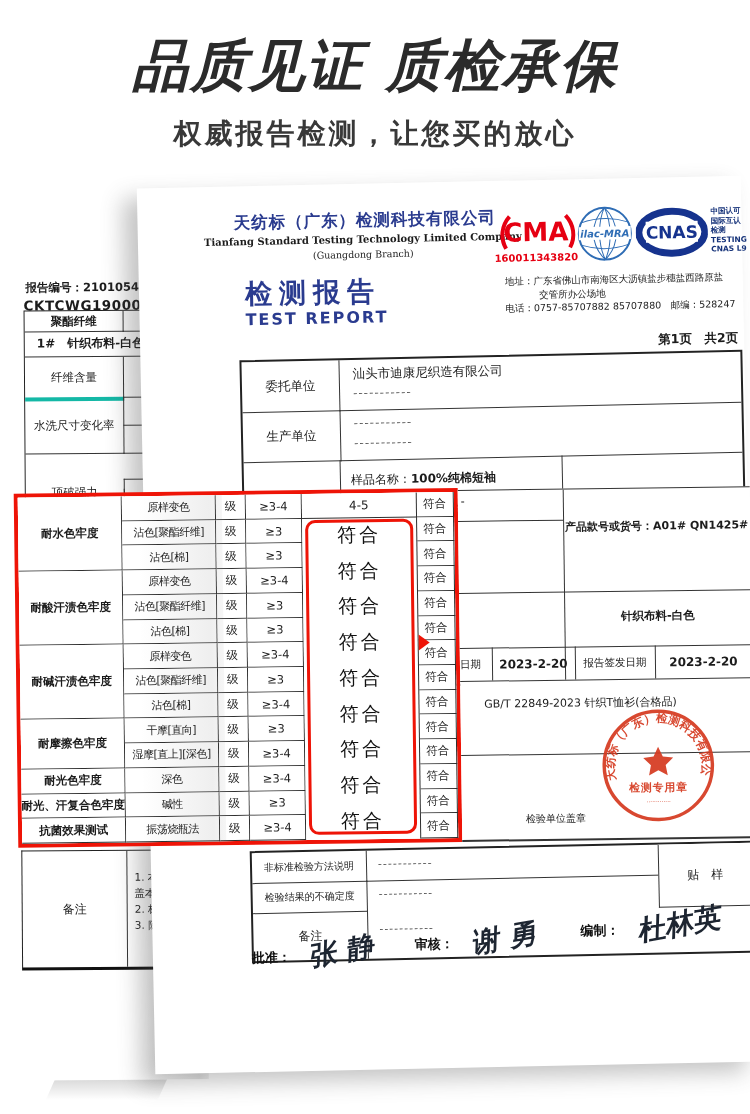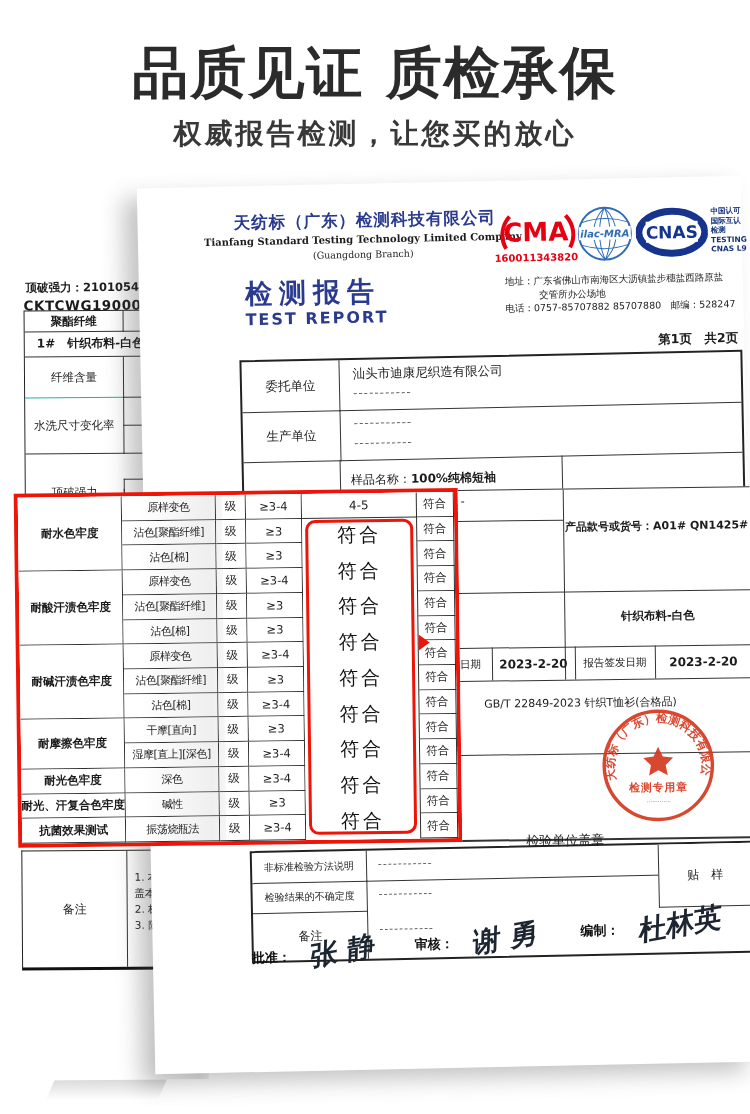--- a/index.html
+++ b/index.html
@@ -35,39 +35,39 @@
   .pass-big{font-family:"DejaVu Serif",serif;font-size:19px;letter-spacing:3px;color:#111;
             text-align:center;}
   .sig{font-size:28px;font-weight:700;color:#1d2531;transform:rotate(-9deg) skewX(-12deg);
        display:inline-block;font-family:"DejaVu Serif",serif;white-space:nowrap;}
   .sig-label{font-size:13px;font-weight:700;color:#111;}
   .shade-right{background:linear-gradient(to right,rgba(90,90,90,0) 0%,rgba(90,90,90,0.18) 85%,rgba(90,90,90,0.10) 100%);}
 </style>
 </head>
 <body>
 
-<div class="abs big-title" style="top:36px;left:0;">品质见证 质检承保</div>
+<div class="abs big-title" style="top:29px;left:0;font-style:italic;">品质见证 质检承保</div>
 <div class="abs sub-title" style="top:115px;left:0;">权威报告检测，让您买的放心</div>
 
 <div class="abs doc left-doc">
   <div class="abs" style="left:28px;top:30px;font-size:11.5px;font-weight:600;">
-    <span>顶破强力：</span><span>210105434</span>
+    <span>报告编号：</span><span>210105434</span>
   </div>
   <div class="abs" style="left:26px;top:47px;font-size:13.5px;font-weight:800;letter-spacing:0.5px;">CKTCWG19000150</div>
 
   <div class="abs ld-table" style="left:26px;top:60px;width:200px;height:194px;">
     <div class="abs" style="left:0;top:0;width:98px;height:20px;border-right:1px solid #333;border-bottom:1px solid #333;">
         <div class="ld-cell" style="width:100%;height:100%;font-weight:600;">聚酯纤维</div>
       </div>
     <div class="abs" style="left:98px;top:0;width:102px;height:20px;border-bottom:1px solid #333;">
         <div class="ld-cell" style="width:100%;height:100%;font-weight:600;">项目描述</div>
       </div>
     <div class="abs" style="left:0;top:20px;width:200px;height:26px;border-bottom:1px solid #333;display:flex;align-items:center;padding-left:12px;box-sizing:border-box;font-size:12px;font-weight:600;">1#　针织布料-白色</div>
 
-    <div class="abs" style="left:0;top:46px;width:98px;height:40px;border-right:1px solid #333;border-bottom:1px solid #14b8a6;">
+    <div class="abs" style="left:0;top:46px;width:98px;height:40px;border-right:1px solid #333;border-bottom:4px solid #14b8a6;">
         <div class="ld-cell" style="width:100%;height:100%;">纤维含量</div>
       </div>
     <div class="abs" style="left:98px;top:46px;width:102px;height:40px;border-bottom:1px solid #333;">
         <div class="ld-cell gray-dash" style="width:100%;height:100%;">---</div>
       </div>
 
     <div class="abs" style="left:0;top:86px;width:98px;height:56px;border-right:1px solid #333;border-bottom:1px solid #333;">
         <div class="ld-cell" style="width:100%;height:100%;">水洗尺寸变化率</div>
       </div>
     <div class="abs" style="left:98px;top:86px;width:102px;height:28px;border-bottom:1px solid #333;">
@@ -302,21 +302,21 @@
 
     <div class="abs" style="left:0;top:157px;width:292px;height:33px;">
       <div class="abs" style="left:0;top:0;width:32px;height:33px;border-right:1px solid #333;display:flex;align-items:center;font-size:10.5px;overflow:hidden;">日期</div>
       <div class="abs" style="left:32px;top:0;width:83px;height:33px;border-right:1px solid #333;display:flex;align-items:center;justify-content:center;font-size:12px;font-weight:600;">2023-2-20</div>
       <div class="abs" style="left:115px;top:0;width:80px;height:33px;border-right:1px solid #333;display:flex;align-items:center;justify-content:center;font-size:10.5px;">报告签发日期</div>
       <div class="abs" style="left:195px;top:0;width:97px;height:33px;display:flex;align-items:center;justify-content:center;font-size:12px;font-weight:600;">2023-2-20</div>
     </div>
     <div class="abs" style="left:0;top:190px;width:292px;border-bottom:1px solid #333;"></div>
     <div class="abs" style="left:0;top:206px;width:240px;text-align:center;font-size:11px;">GB/T 22849-2023 针织T恤衫(合格品)</div>
     <div class="abs" style="left:0;top:264px;width:292px;border-bottom:1px solid #333;"></div>
-    <div class="abs" style="left:64px;top:322px;font-size:13px;margin-top:20px;">检验单位盖章</div>
+    <div class="abs" style="left:64px;top:322px;font-size:10px;">检验单位盖章</div>
 
     <svg class="abs" style="left:138px;top:218px;opacity:0.92;" width="118" height="118" viewBox="0 0 120 120">
       <circle cx="60" cy="60" r="55" fill="none" stroke="#d5391f" stroke-width="3.5"></circle>
       <defs>
         <path id="ringPath" d="M 17,74 A 45,45 0 1 1 103,74" fill="none"></path>
       </defs>
       <text font-size="12" font-weight="bold" fill="#d5391f" textLength="176" lengthAdjust="spacingAndGlyphs">
         <textPath href="#ringPath" startOffset="0">天纺标（广东）检测科技有限公司</textPath>
       </text>
       <path d="M60,41 L64.7,50.9 L75.2,52.2 L67.5,59.7 L69.5,70.2 L60,65 L50.5,70.2 L52.5,59.7 L44.8,52.2 L55.3,50.9 Z" fill="#d5391f"></path>

